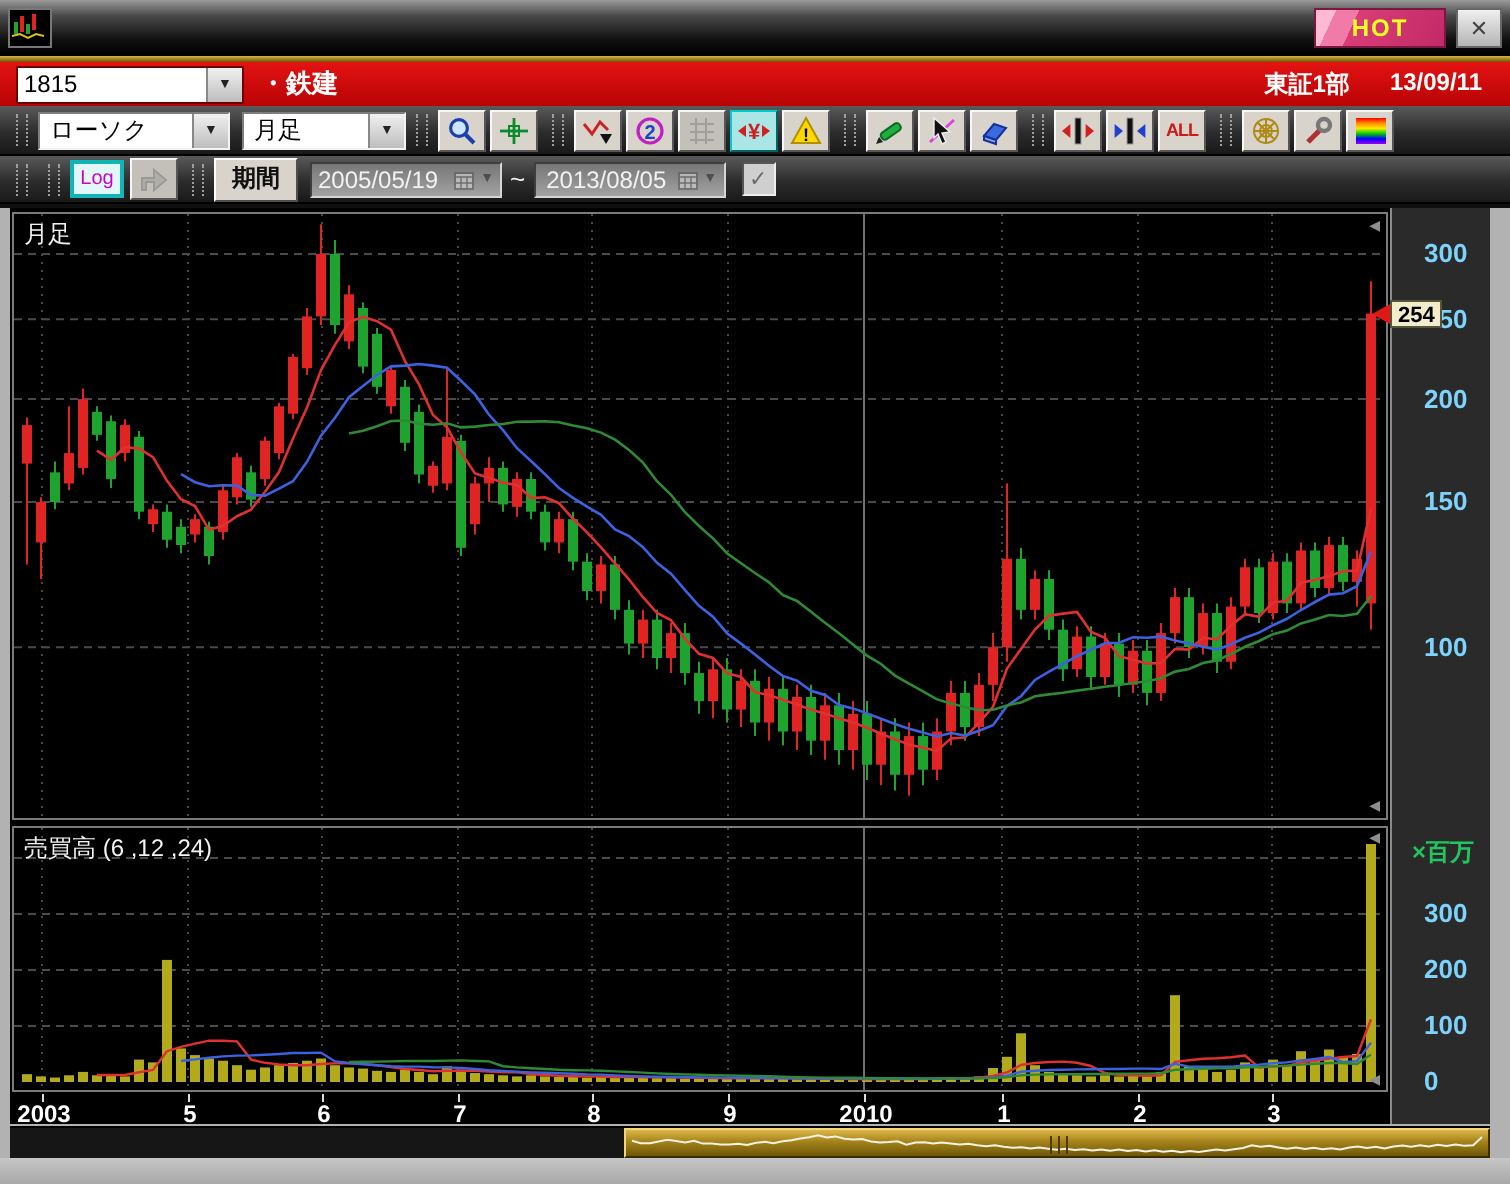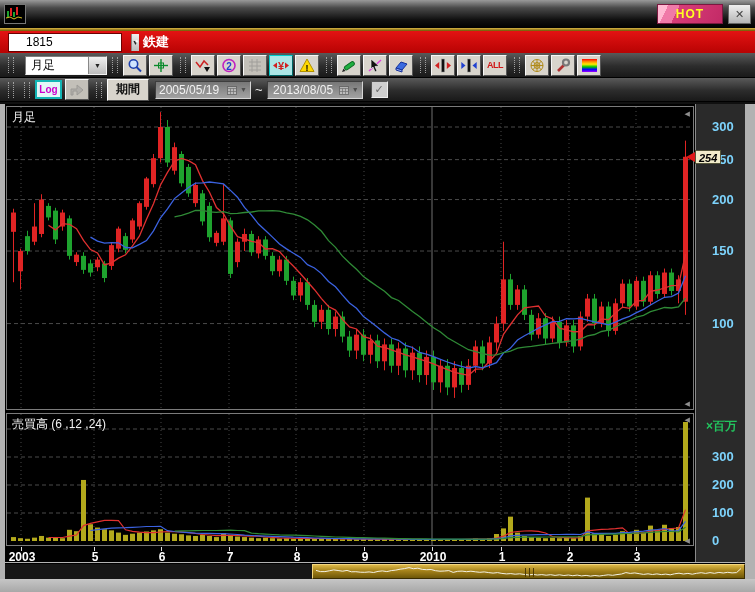--- a/index.html
+++ b/index.html
@@ -13,21 +13,21 @@
   .title-text{color:#fff;font-size:13px;font-weight:bold;letter-spacing:1px;}
   .hot-btn{margin-left:auto;width:64px;height:18px;background:linear-gradient(115deg,#ffb9d2 0 14%,#f07aa8 14% 30%,#d83d78 30%,#c22a66);
            border:1px solid #7a1840;color:#ffff22;font-size:12px;font-weight:bold;display:flex;align-items:center;justify-content:center;letter-spacing:1px;}
   .close-btn{width:21px;height:18px;margin-left:5px;background:linear-gradient(#efefef,#b5b5b5);border:1px solid #666;
              color:#444;font-size:11px;font-weight:bold;display:flex;align-items:center;justify-content:center;}
   .goldline{left:0;top:28px;width:755px;height:3px;background:linear-gradient(#d8b646,#6e5400);}
   
   .quotebar{left:0;top:31px;width:755px;height:22px;background:linear-gradient(#e31313,#b80303);
             display:flex;align-items:center;padding:0 8px;box-sizing:border-box;color:#fff;}
   .codebox{width:112px;height:17px;background:#fff;border:1px solid #6d0000;display:flex;align-items:center;}
-  .codebox input{border:0;outline:0;width:88px;font-size:12px;padding:0 17px;font-family:inherit;background:transparent;}
+  .codebox input{border:0;outline:0;width:88px;font-size:12px;padding:0 3px;font-family:inherit;background:transparent;}
   .dd-btn{margin-left:auto;width:17px;height:100%;background:linear-gradient(#f0f0f0,#bdbdbd);border-left:1px solid #888;
           display:flex;align-items:center;justify-content:center;font-size:7px;color:#222;}
   .stock-name{font-size:13px;font-weight:bold;margin-left:8px;}
   .quote-right{margin-left:auto;display:flex;gap:20px;font-size:12px;font-weight:bold;margin-right:6px;}
   
   .tb{left:0;width:755px;background:linear-gradient(#5a5a5a,#2c2c2c 55%,#191919);display:flex;align-items:center;
       box-sizing:border-box;padding:0 3px;border-bottom:1px solid #000;}
   .tb1{top:53px;height:25px;}
   .tb2{top:78px;height:24px;}
   .grip{width:4px;height:16px;margin:0 5px;border-left:1px dotted #9f9f9f;border-right:1px dotted #9f9f9f;flex:none;}
@@ -40,21 +40,21 @@
   .tbtn.dis svg{opacity:.45;}
   .tbtn.cyan{background:#abe6e6;border-color:#0cc 
   #066 #066 #0cc;}
   .all-text{color:#d01818;font-size:9px;font-weight:bold;letter-spacing:-.5px;}
   .rainbow{width:15px;height:13px;background:linear-gradient(180deg,#f00,#ff8a00,#ffe800,#0c0,#00f,#a000ff);}
   .ind{min-width:25px;height:19px;background:linear-gradient(#2a2ab0,#10106a);color:#fff;font-size:9px;font-weight:bold;
        border:1px solid;border-color:#9a9ae6 #04042e #04042e #9a9ae6;display:inline-flex;align-items:center;justify-content:center;
        margin-right:3px;white-space:pre-line;text-align:center;line-height:8px;box-sizing:border-box;flex:none;}
   .ind.active{box-shadow:inset 0 0 0 1px #fff;border-color:#fff #04042e #04042e #fff;}
   .ind.disabled{background:#a5a5a5;color:#dcdcdc;border-color:#d8d8d8 #6e6e6e #6e6e6e #d8d8d8;text-shadow:1px 1px 0 #777;}
-  .log-btn{width:27px;height:19px;background:#e2f7f7;border:2px solid #12b5b5;color:#cc00cc;font-size:10px;font-weight:bold;
+  .log-btn{width:27px;height:19px;background:#e2f7f7;border:2px solid #12b5b5;color:#cc00cc;font-size:10px;font-weight:normal;
            display:flex;align-items:center;justify-content:center;box-sizing:border-box;flex:none;}
   .kikan-btn{height:20px;padding:0 8px;background:#d8d4cc;border:1px solid;border-color:#fff #4f4f4f #4f4f4f #fff;
              font-size:12px;font-weight:bold;color:#111;display:flex;align-items:center;flex:none;}
   .datefield{width:96px;height:18px;margin-left:6px;background:linear-gradient(#777,#a2a2a2);border:1px solid;
              border-color:#3e3e3e #d5d5d5 #d5d5d5 #3e3e3e;color:#f2f2f2;font-size:12px;display:flex;align-items:center;
              padding:0 3px;box-sizing:border-box;gap:3px;flex:none;}
   .datefield .val{flex:1;}
   .datefield .arr{color:#4e4e4e;font-size:7px;}
   .tilde{color:#eee;font-size:13px;margin:0 4px;}
   .chk{width:15px;height:15px;margin-left:8px;background:#cfcfcf;border:1px solid;border-color:#555 #eee #eee #555;
@@ -69,21 +69,21 @@
   .vol-pane{left:1px;top:309px;width:686px;height:131px;}
   .pane svg{position:absolute;left:0;top:0;}
   .pane-label{position:absolute;left:5px;top:2px;color:#f2f2f2;font-size:12px;z-index:3;}
   .tri{position:absolute;color:#8e8e8e;font-size:7px;line-height:7px;z-index:3;}
   .xaxis{position:absolute;left:1px;top:443px;width:620px;height:17px;}
   .xlab{position:absolute;top:3px;transform:translateX(-50%);color:#fff;font-size:12px;font-weight:bold;white-space:nowrap;}
   .xtick{position:absolute;top:0;width:1px;height:4px;background:#ddd;}
   .yaxis{left:690px;top:0;width:50px;height:458px;background:#2a2a2a;border-left:1px solid #8a8a8a;box-sizing:border-box;}
   .ylab{position:absolute;left:16px;color:#7dd3fc;font-size:13px;font-weight:bold;height:14px;line-height:14px;}
   .yunit{position:absolute;left:10px;color:#22c55e;font-size:12px;font-weight:bold;}
-  .price-marker{left:681px;top:45px;height:16px;display:flex;align-items:center;z-index:5;font-style:italic;}
+  .price-marker{left:681px;top:45px;height:16px;display:flex;align-items:center;z-index:5;}
   .price-marker .arrow{width:0;height:0;border-top:5px solid transparent;border-bottom:5px solid transparent;border-right:9px solid #e01818;}
   .price-marker .mval{background:#f2ecca;border:1px solid #55553a;color:#000;font-size:11px;font-weight:bold;
                       padding:0 3px;height:14px;line-height:14px;box-sizing:border-box;}
   
   .scrollbar{left:5px;top:563px;width:740px;height:16px;background:#161616;border-top:1px solid #000;box-sizing:border-box;}
   .thumb{position:absolute;left:307px;top:0;width:433px;height:15px;box-sizing:border-box;
          background:linear-gradient(#dcb848,#a5821a 45%,#6e5708);border:1px solid;border-color:#f2d57c #3a2c00 #3a2c00 #f2d57c;}
   .thumb svg{position:absolute;left:0;top:0;}
   .sgrip{position:absolute;left:50%;top:3px;width:7px;height:9px;margin-left:-4px;
          border-left:1px solid #4d3a06;border-right:1px solid #4d3a06;
@@ -108,24 +108,32 @@
   <span class="close-btn">✕</span>
 </div>
 <div class="abs goldline"></div>
 
 <div class="abs quotebar">
   <span class="codebox">
     <input value="1815" style="">
     <span class="dd-btn">▼</span>
   </span>
   <span class="stock-name">・鉄建</span>
+  <span class="quote-right">
+    <span>東証1部</span>
+    <span>13/09/11</span>
+  </span>
 </div>
 
 <div class="abs tb tb1">
   <span class="grip"></span>
+  <span class="combo" style="width:96px;">
+    <span>ローソク</span>
+    <span class="dd-btn">▼</span>
+  </span>
   <span style="width:6px;flex:none;"></span>
   <span class="combo" style="width:82px;">
     <span>月足</span>
     <span class="dd-btn">▼</span>
   </span>
   <span id="tb1icons" style="display:flex;align-items:center;">
       <span class="grip"></span>
       <span class="tbtn">
         <svg width="16" height="15" viewBox="0 0 16 15">
           <circle cx="6.5" cy="6" r="4.2" fill="#cfe4ff" stroke="#1b3fae" stroke-width="1.6"></circle>

